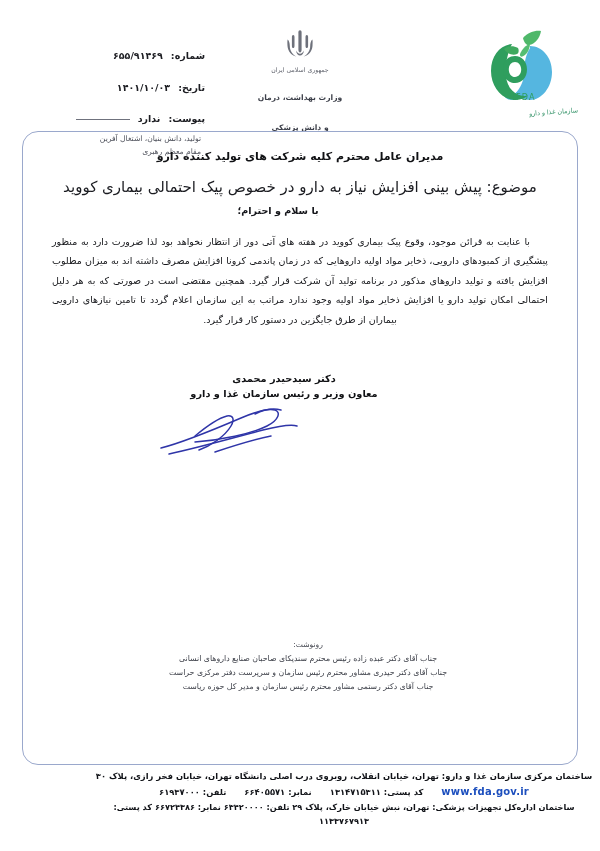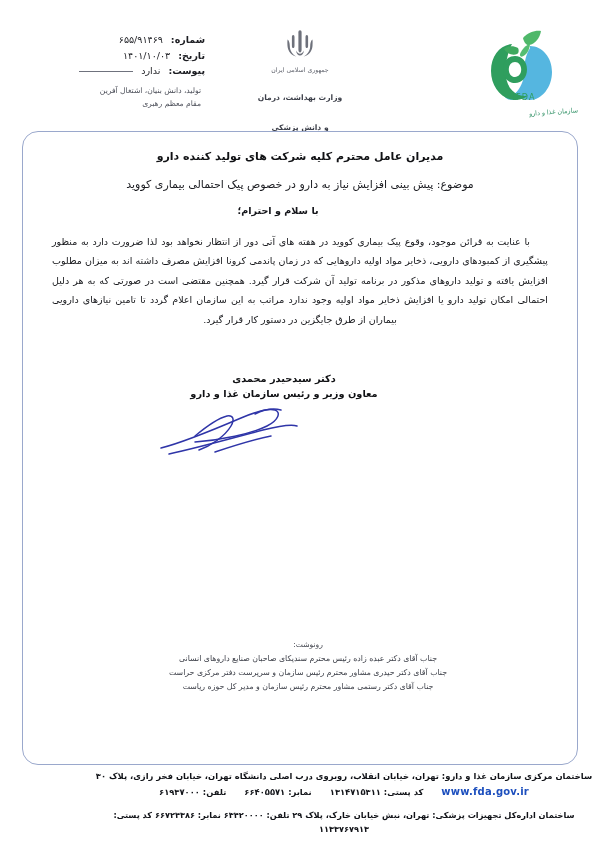--- a/index.html
+++ b/index.html
@@ -44,24 +44,25 @@
     color: #1c1d22;
     margin-bottom: 4.5px;
     white-space: nowrap;
   }
   .meta-label {
     font-weight: bold;
     font-size: 9.5px;
     letter-spacing: -0.2px;
   }
   .meta-value {
-    font-weight: normal;
+    font-weight: bold;
     font-size: 9.5px;
     margin-right: 8px;
     letter-spacing: 0.2px;
+    margin-top: 16px;
   }
   .meta-rule {
     border-bottom: 0.7px solid #6f727d;
     width: 54px;
     display: inline-block;
     margin-right: 8px;
     position: relative;
     top: -2px;
   }
   .slogan {
@@ -138,21 +139,21 @@
     font-weight: bold;
     color: #101114;
     letter-spacing: -0.1px;
   }
   .subject {
     position: absolute;
     top: 178px;
     right: 22px;
     width: 556px;
     text-align: center;
-    font-size: 11px;
+    font-size: 15px;
     color: #1a1b20;
     letter-spacing: -0.05px;
   }
   .greeting {
     position: absolute;
     top: 205px;
     right: 22px;
     width: 600px;
     text-align: center;
     font-size: 9.6px;
@@ -256,21 +257,21 @@
   .foot-url {
     color: #1d4fbe;
     font-size: 10px;
     font-weight: bold;
     direction: ltr;
     letter-spacing: 0.2px;
   }
   .foot-addr2 {
     font-size: 8.2px;
     font-weight: bold;
-    margin-top: 12px;
+    margin-top: 4px;
     letter-spacing: -0.1px;
     line-height: 1.6;
   }
 </style>
 </head>
 <body>
 
 <div class="page">
 
   <div class="header">

